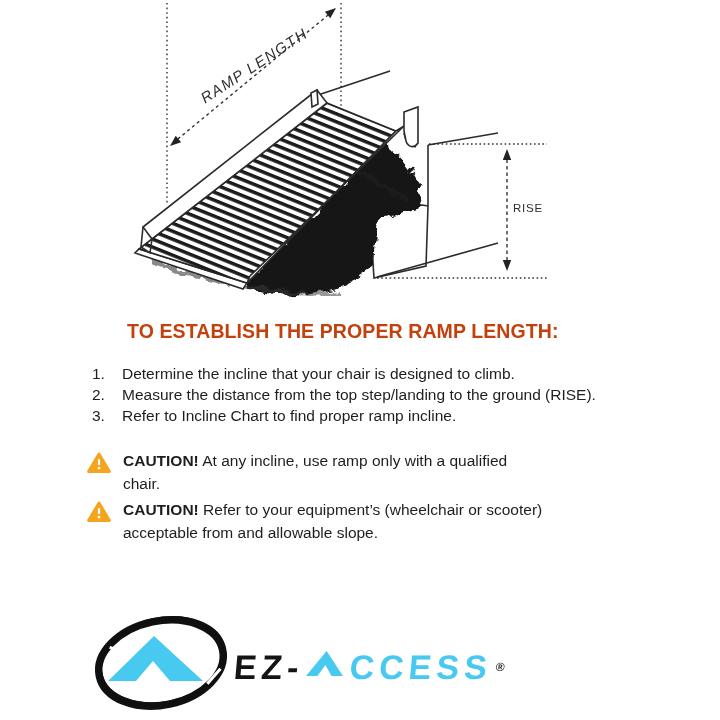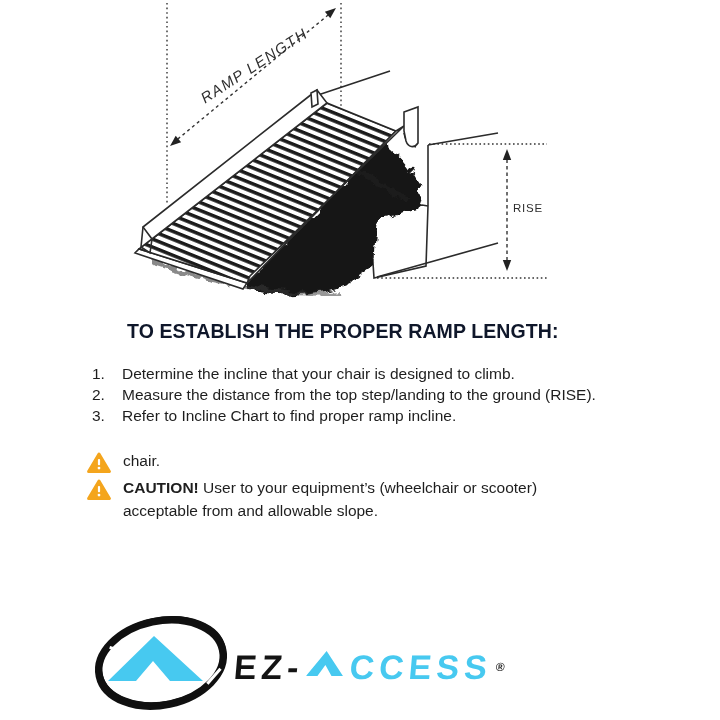--- a/index.html
+++ b/index.html
@@ -9,21 +9,21 @@
   
   #ramp-svg{left:0;top:0;width:720px;height:310px;}
   svg text{font-family:"Liberation Sans",sans-serif;}
   .lbl-ramplen{font-size:15px;font-style:italic;letter-spacing:1.5px;fill:#2e2e2e;}
   .lbl-rise{font-size:11.5px;letter-spacing:.8px;fill:#2e2e2e;}
   .ink{stroke:var(--line,#2b2b2b);fill:none;stroke-width:1.6;}
   .inkfill{stroke:var(--line,#2b2b2b);fill:#fff;stroke-width:1.6;}
   .dim{stroke:#333;fill:none;stroke-width:1.4;}
   .arrowhead{fill:#222;stroke:none;}
   
-  #heading{left:127px;top:320px;font-size:19.5px;font-weight:bold;letter-spacing:.1px;color:#0f172a;white-space:nowrap;}
+  #heading{left:127px;top:320px;font-size:19.5px;font-weight:bold;letter-spacing:.1px;color:#c2410c;white-space:nowrap;}
   #steps{left:92px;top:363px;font-size:15.5px;line-height:21px;}
   .step-row{display:flex;}
   .step-num{width:30px;flex:0 0 30px;}
   #cautions{left:87px;top:449px;font-size:15.5px;line-height:23.4px;}
   .caution{display:flex;align-items:flex-start;margin-bottom:2px;}
   .caution-icon{flex:0 0 24px;margin-right:12px;margin-top:3px;}
   .cline b{font-weight:bold;}
   .fill-orange{fill:var(--caution-orange,#f4a51d);stroke:var(--caution-orange,#f4a51d);}
   
   #emblem{left:90px;top:611px;width:142px;height:108px;}
@@ -120,32 +120,34 @@
 </div>
 
 <div id="cautions" class="abs">
   <div class="caution">
     <svg class="caution-icon" width="24" height="22" viewBox="0 0 24 22">
       <path class="fill-orange" d="M12,2 L22.4,19.4 L1.6,19.4 Z" stroke-width="3" stroke-linejoin="round"></path>
       <rect x="10.9" y="7" width="2.2" height="6.2" rx="1" fill="#fff"></rect>
       <circle cx="12" cy="16.1" r="1.4" fill="#fff"></circle>
     </svg>
     <div>
+      <div class="cline"><b>CAUTION!</b>
+        <span>At any incline, use ramp only with a qualified</span></div>
       <div class="cline">chair.</div>
     </div>
   </div>
   <div class="caution">
     <svg class="caution-icon" width="24" height="22" viewBox="0 0 24 22">
       <path class="fill-orange" d="M12,2 L22.4,19.4 L1.6,19.4 Z" stroke-width="3" stroke-linejoin="round"></path>
       <rect x="10.9" y="7" width="2.2" height="6.2" rx="1" fill="#fff"></rect>
       <circle cx="12" cy="16.1" r="1.4" fill="#fff"></circle>
     </svg>
     <div>
       <div class="cline"><b>CAUTION!</b>
-        <span>User to your equipment’s (wheelchair or scooter)</span></div>
+        <span>Refer to your equipment’s (wheelchair or scooter)</span></div>
       <div class="cline">acceptable from and allowable slope.</div>
     </div>
   </div>
 </div>
 
 <svg id="emblem" class="abs" viewBox="0 0 142 108">
   <g transform="rotate(-12 71 52)">
     <ellipse cx="71" cy="52" rx="63" ry="42" fill="none" stroke="#101010" stroke-width="7.5"></ellipse>
     <ellipse cx="73" cy="50" rx="63" ry="42" fill="none" stroke="#101010" stroke-width="3"></ellipse>
     <path d="M24,26 L46,38" stroke="#fff" stroke-width="3"></path>

